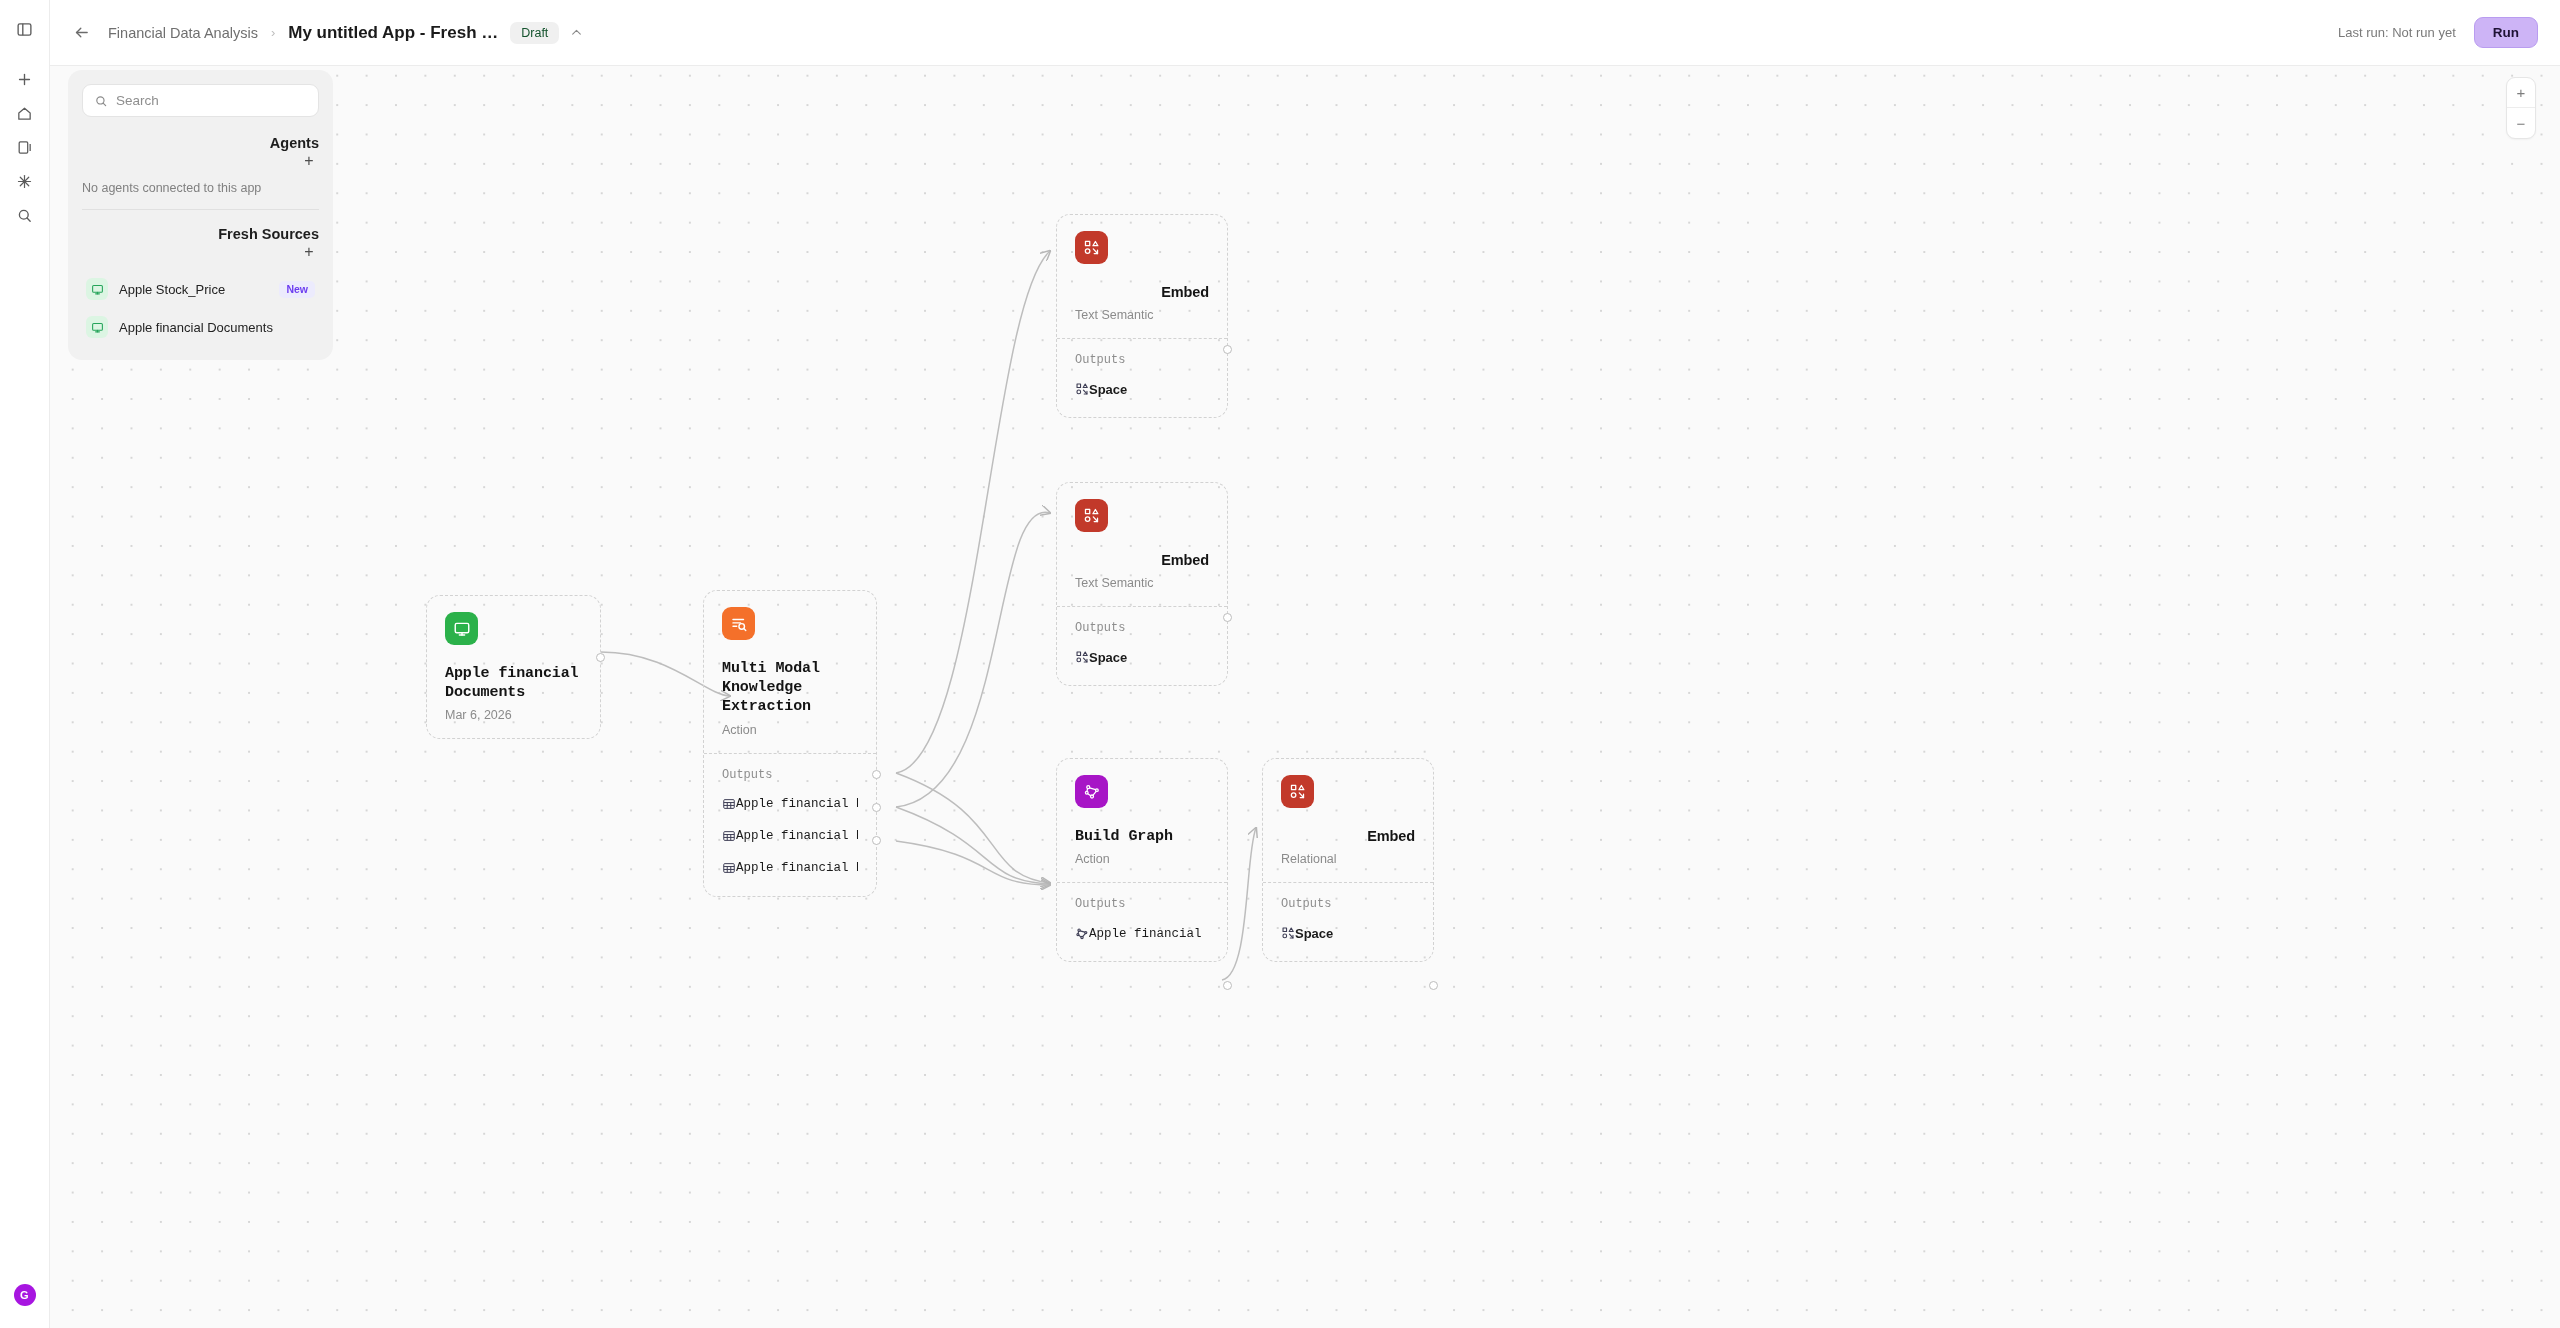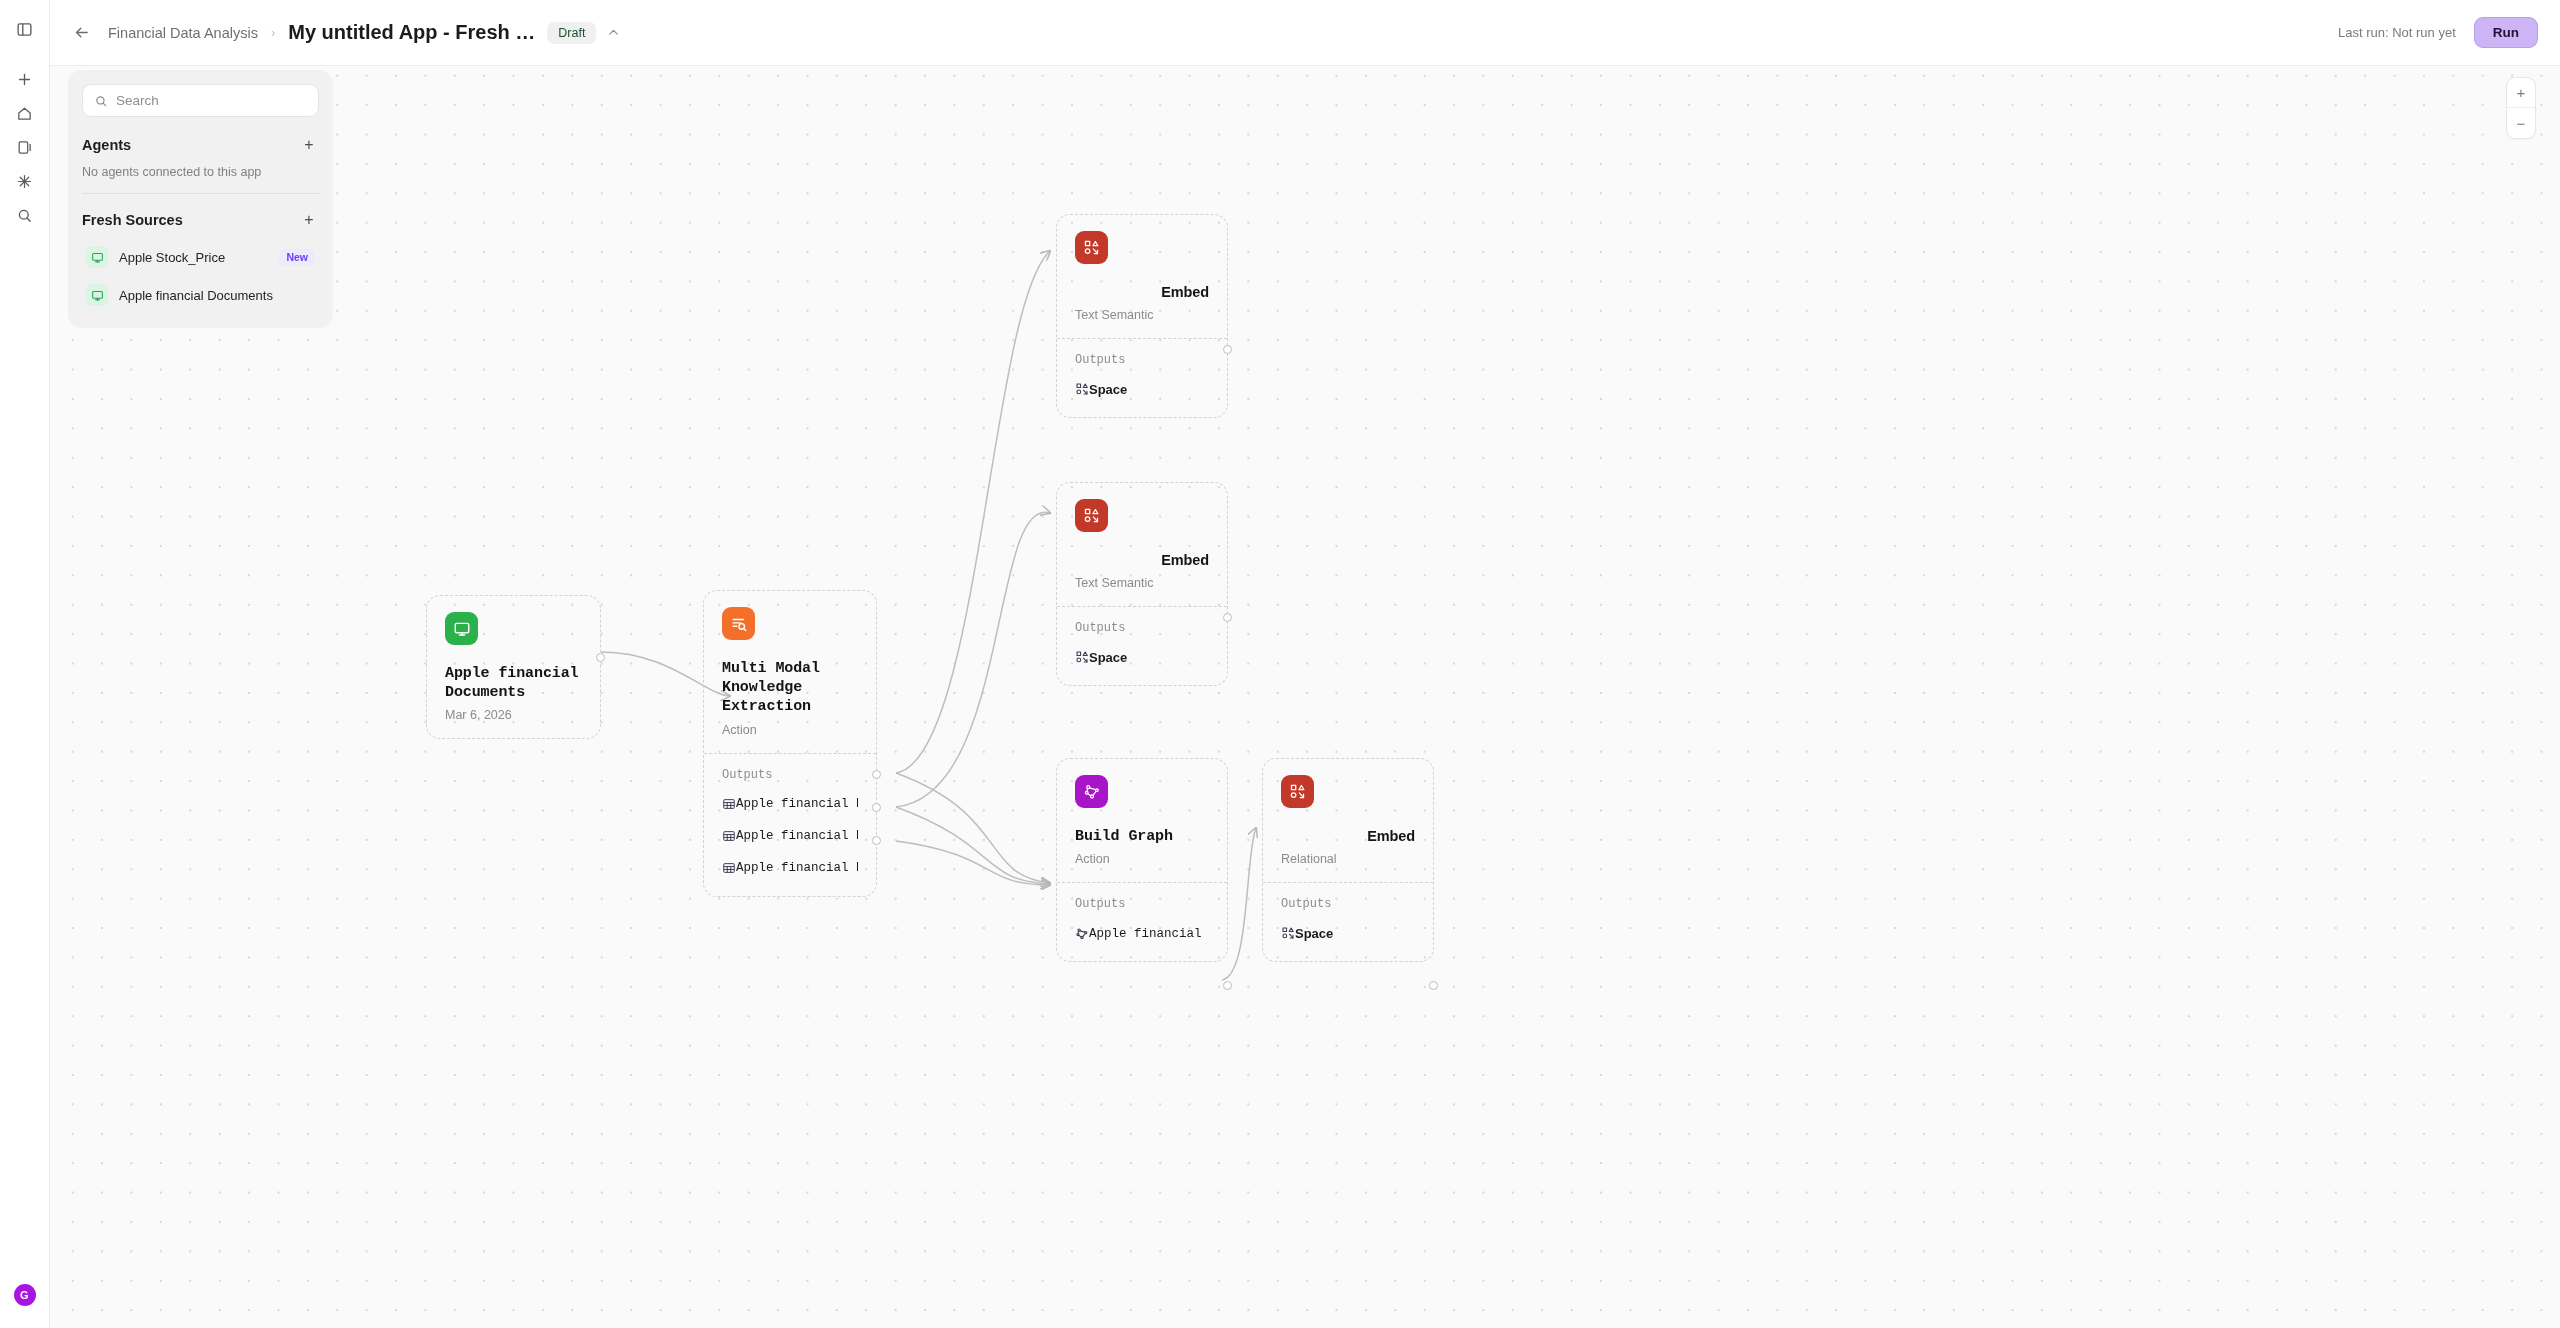--- a/index.html
+++ b/index.html
@@ -39,21 +39,21 @@
     display: flex; align-items: center; padding: 0 22px 0 18px;
     z-index: 30;
   }
   .hdr-icon { width: 26px; height: 26px; display:flex; align-items:center; justify-content:center;
               color:#6b6b6b; cursor:pointer; border-radius:6px; }
   .crumb {
     font-size: 14.5px; color: #6f6f6f; margin-left: 14px; cursor: pointer; white-space: nowrap;
   }
   .crumb-sep { margin: 0 13px; color: #bdbdbd; font-size: 13px; display:flex; align-items:center; }
   .crumb-current {
-    font-size: 20px; color: #1b1b1b; font-weight: 600; white-space: nowrap; cursor: pointer;
+    font-size: 17px; color: #1b1b1b; font-weight: 600; white-space: nowrap; cursor: pointer;
   }
   .pill-draft {
     margin-left: 12px; background: #f0f0f0; color: #14532d;
     font-size: 12.5px; padding: 4px 11px; border-radius: 7px; white-space: nowrap; cursor: pointer;
   }
   .caret-up { margin-left: 11px; color:#8a8a8a; display:flex; align-items:center; cursor:pointer; }
   .hdr-right { margin-left: auto; display: flex; align-items: center; }
   .last-run { font-size: 13px; color: #7a7a7a; margin-right: 18px; white-space: nowrap; }
   .run-btn {
     background: #cdb4f6; color: #1f1235; font-size: 13.5px; font-weight: 700;
@@ -94,21 +94,21 @@
     display: flex; align-items: center; gap: 8px;
     background: #ffffff; border: 1px solid #e4e4e4; border-radius: 9px;
     padding: 8px 11px; margin-bottom: 18px;
   }
   .search-box input {
     border: none; outline: none; font-size: 13.5px; color: #2b2b2b;
     background: transparent; width: 100%; font-family: "Liberation Sans", sans-serif;
   }
   .search-box input::placeholder { color: #8e8e8e; }
   .sec-head {
-    display: flex; align-items: center; justify-content: space-between; margin-bottom: 10px;
+    display: flex; align-items: flex-end; justify-content: space-between; margin-bottom: 10px; flex-direction: column;
   }
   .sec-title { font-size: 14.5px; font-weight: 700; color: #1e1e1e; }
   .plus-btn {
     width: 20px; height: 20px; display:flex; align-items:center; justify-content:center;
     color:#4d4d4d; cursor:pointer; border-radius:5px; font-size: 16px; line-height: 1;
   }
   .empty-note { font-size: 12.5px; color: #808080; margin-bottom: 14px; }
   .divider { height: 1px; background: #e0e0e0; margin: 0 0 16px; }
   .ds-row {
     display: flex; align-items: center; gap: 11px; padding: 6px 4px;

